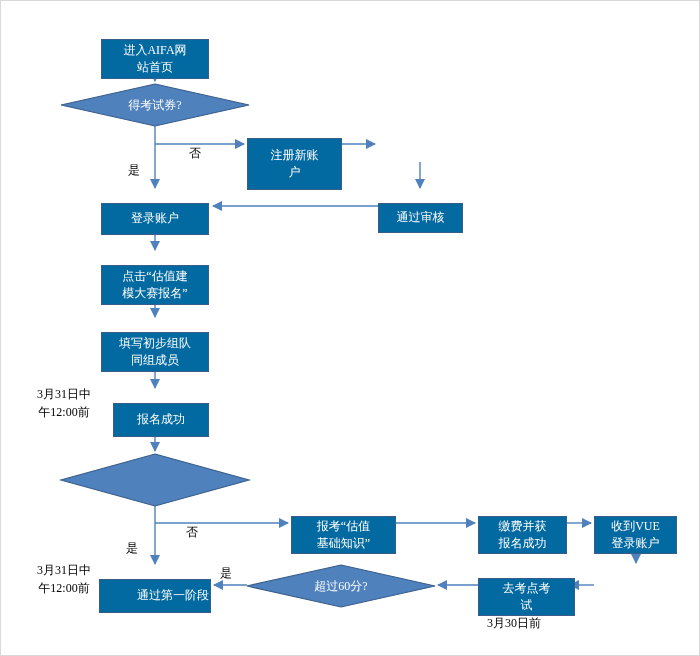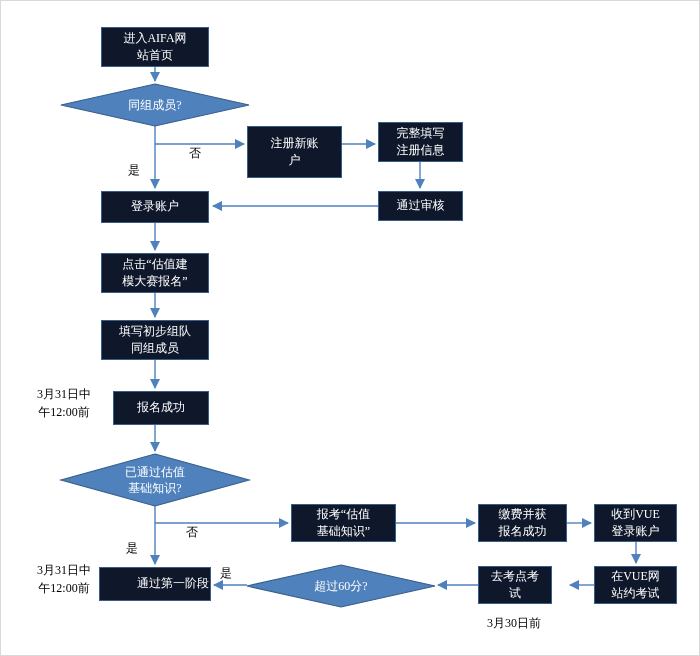--- a/index.html
+++ b/index.html
@@ -13,31 +13,32 @@
     font-family: "Liberation Serif", "DejaVu Serif", serif;
     overflow: hidden;
   }
   #connectors {
     position: absolute;
     left: 0; top: 0;
     width: 700px; height: 656px;
   }
   .node {
     position: absolute;
-    background: #0f172a;
+    background: #0369a1;
     border: 1px solid #385d8a;
     color: #ffffff;
     font-size: 12px;
     line-height: 1.45;
     display: flex;
     align-items: center;
     justify-content: center;
     text-align: center;
     white-space: pre-line;
     box-sizing: border-box;
+    margin-top: 12px;
   }
   .diamond-label {
     position: absolute;
     color: #ffffff;
     font-size: 12px;
     line-height: 1.35;
     display: flex;
     align-items: center;
     justify-content: center;
     text-align: center;
@@ -97,22 +98,20 @@
       <polygon points="340,564 434,585 340,606 246,585"></polygon>
     </g>
   </svg>
 
   <div class="node" style="left:100px; top:26px; width:108px; height:40px;">进入AIFA网
 站首页</div>
 
   <div class="node" style="left:246px; top:125px; width:95px; height:52px;">注册新账
 户</div>
 
-  <div class="node" style="left:377px; top:121px; width:85px; height:40px;">完整填写
-注册信息</div>
 
   <div class="node" style="left:377px; top:190px; width:85px; height:30px;">通过审核</div>
 
   <div class="node" style="left:100px; top:190px; width:108px; height:32px;">登录账户</div>
 
   <div class="node" style="left:100px; top:252px; width:108px; height:40px;">点击“估值建
 模大赛报名”</div>
 
   <div class="node" style="left:100px; top:319px; width:108px; height:40px;">填写初步组队
 同组成员</div>
@@ -121,32 +120,28 @@
 
   <div class="node" style="left:290px; top:503px; width:105px; height:38px;">报考“估值
 基础知识”</div>
 
   <div class="node" style="left:477px; top:503px; width:89px; height:38px;">缴费并获
 报名成功</div>
 
   <div class="node" style="left:593px; top:503px; width:83px; height:38px;">收到VUE
 登录账户</div>
 
-  <div class="node" style="left:593px; top:565px; width:83px; height:38px;">在VUE网
-站约考试</div>
 
-  <div class="node" style="left:477px; top:565px; width:74px; height:38px;">去考点考
+  <div class="node" style="left:477px; top:565px; width:97px; height:38px;">去考点考
 试</div>
 
   <div class="node" style="left:98px; top:566px; width:112px; height:34px;padding-left:36px;">通过第一阶段</div>
 
-  <div class="diamond-label" style="left:94px; top:92px; width:120px; height:24px;">同组成员?</div>
+  <div class="diamond-label" style="left:94px; top:92px; width:120px; height:24px;">得考试券?</div>
 
-  <div class="diamond-label" style="left:94px; top:452px; width:120px; height:54px;">已通过估值
-基础知识?</div>
 
   <div class="diamond-label" style="left:280px; top:573px; width:120px; height:24px;">超过60分?</div>
 
   <div class="edge-label" style="left:188px; top:145px;">否</div>
 
   <div class="edge-label" style="left:127px; top:162px;">是</div>
 
   <div class="edge-label" style="left:185px; top:524px;">否</div>
 
   <div class="edge-label" style="left:125px; top:540px;">是</div>

